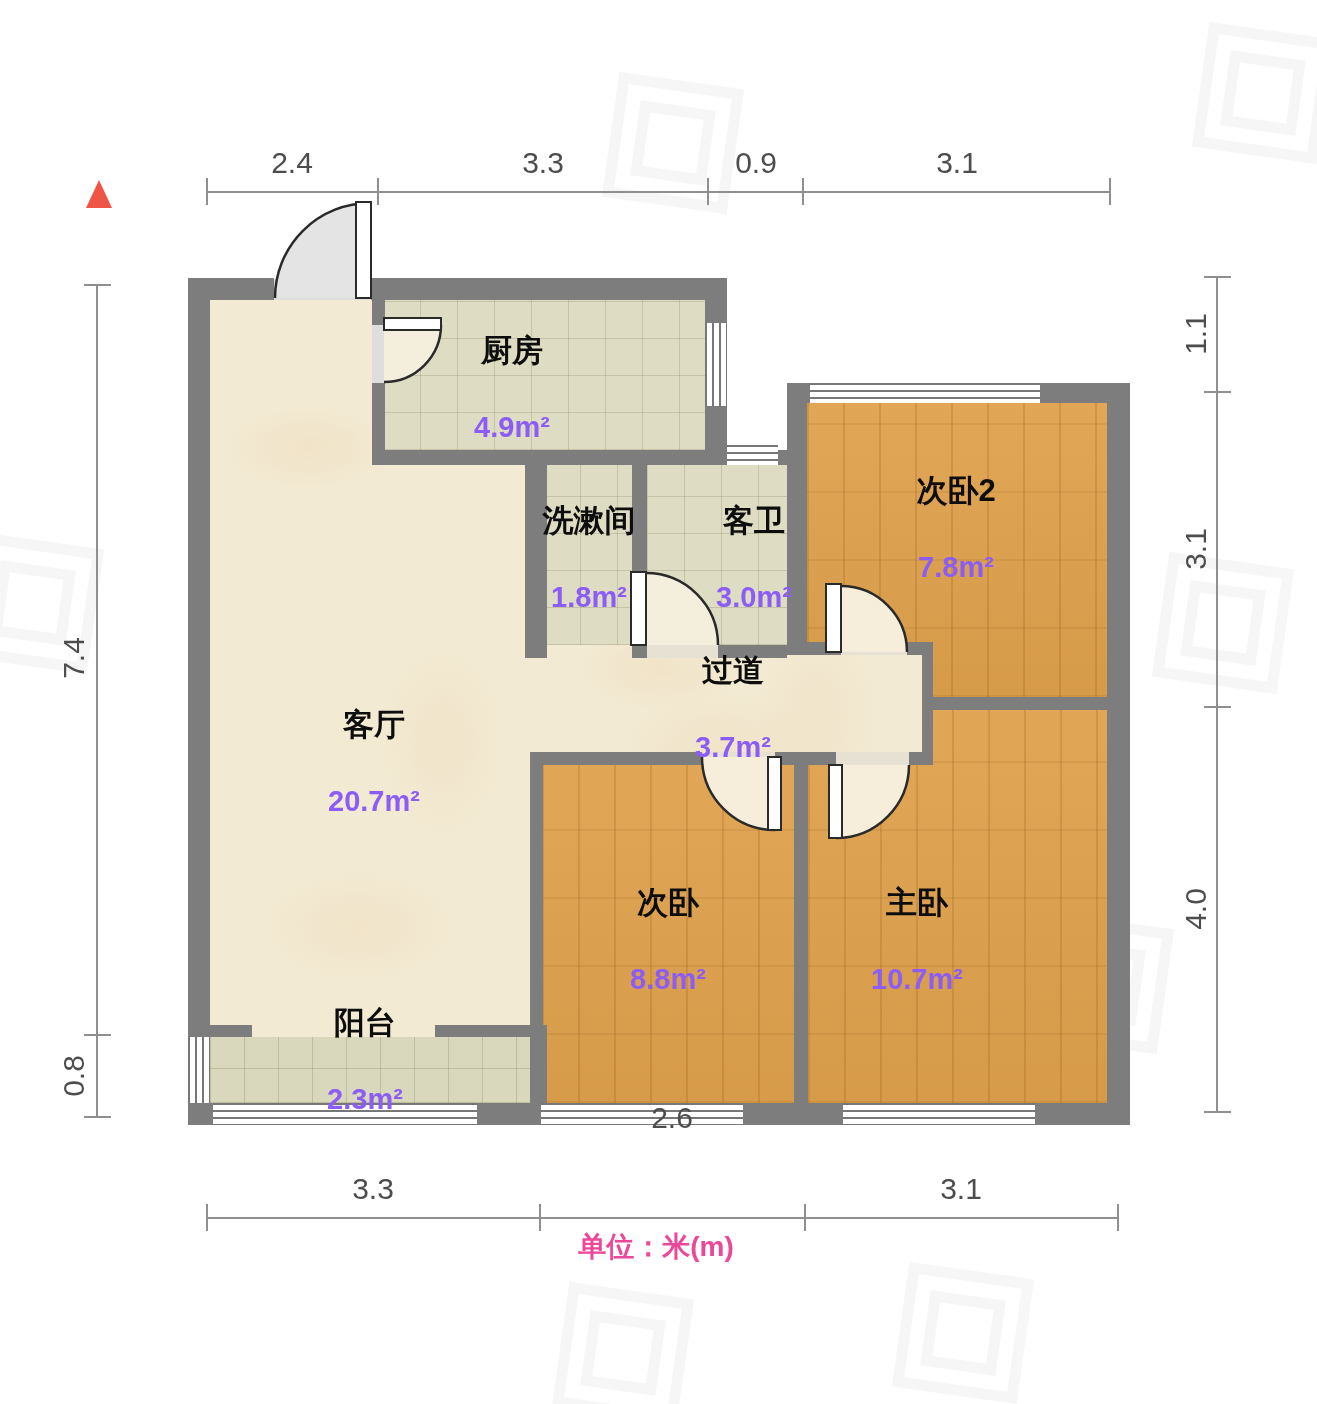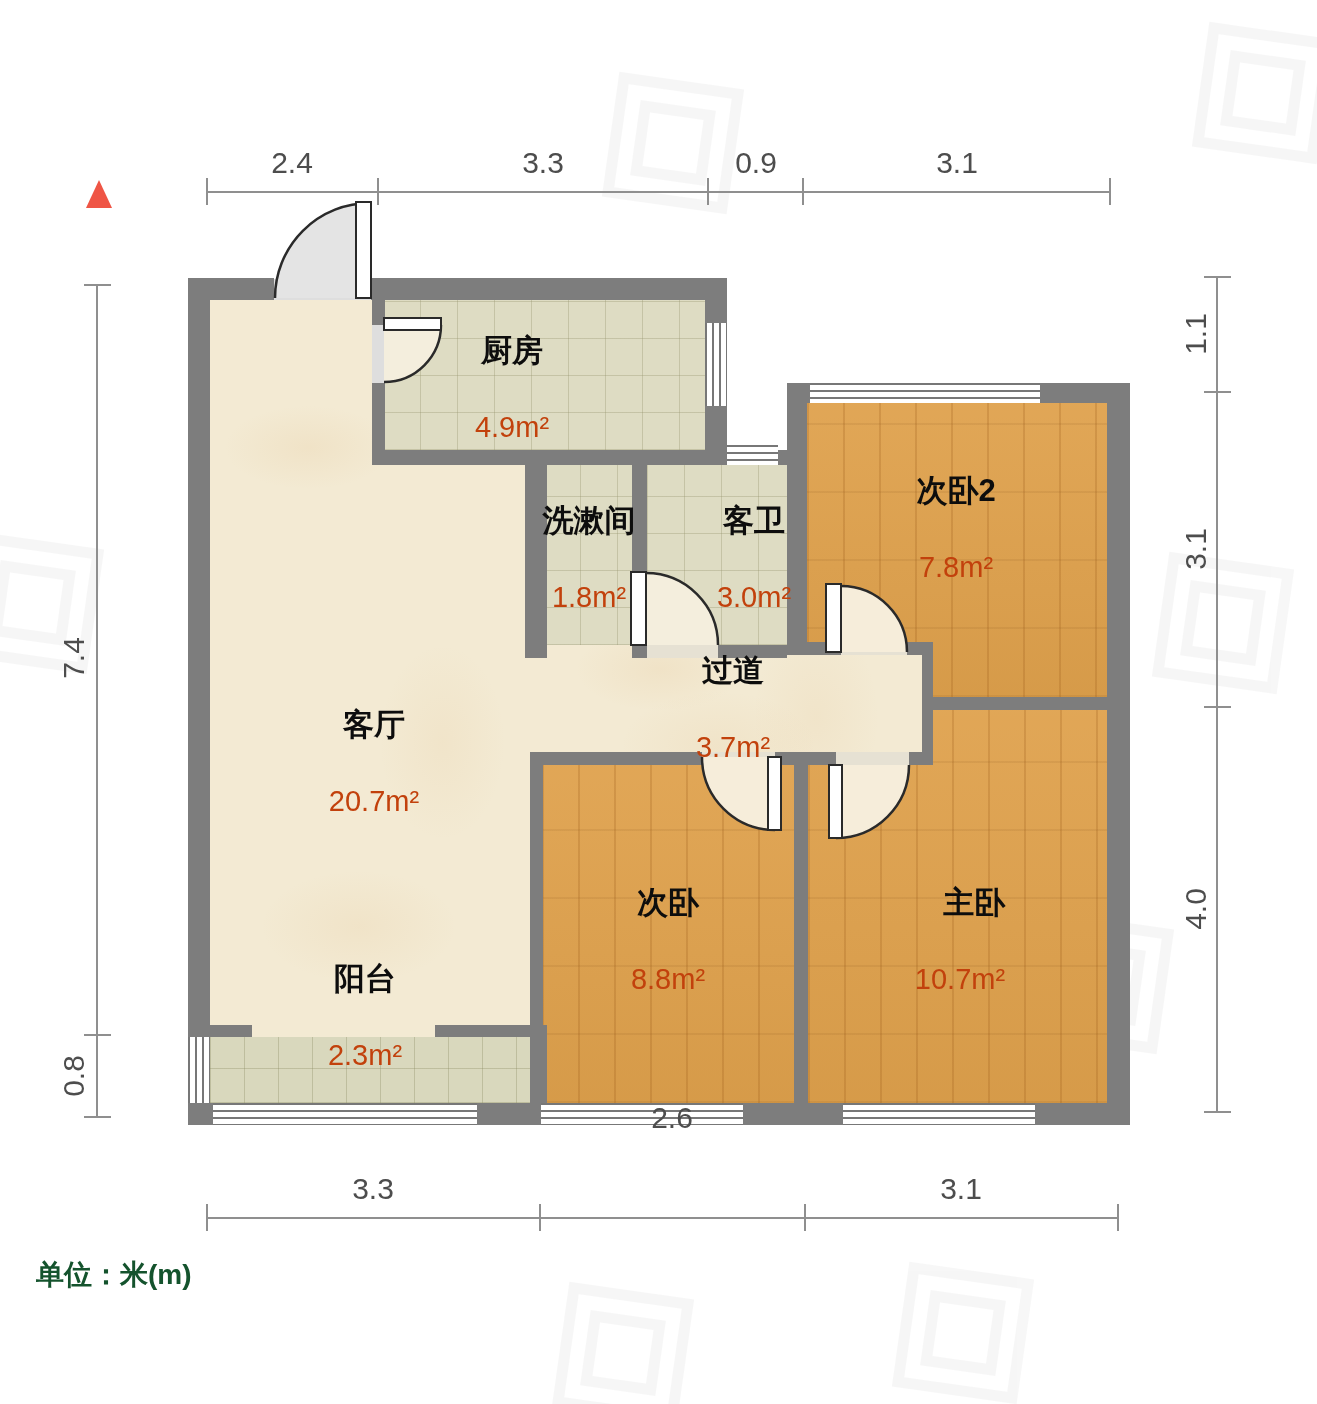--- a/index.html
+++ b/index.html
@@ -30,32 +30,32 @@
   .wall{position:absolute;background:#7d7d7d;}
   .open{position:absolute;background:#dedede;}
   .open2{position:absolute;background:#e6e1d3;}
   
   .win-h{position:absolute;background:repeating-linear-gradient(180deg,#777 0 2px,#fff 2px 7px);}
   .win-v{position:absolute;background:repeating-linear-gradient(90deg,#777 0 2px,#fff 2px 7px);}
   
   .room-label{position:absolute;transform:translate(-50%,-50%);text-align:center;
     white-space:nowrap;line-height:1.18;}
   .room-name{display:block;font-size:31px;font-weight:700;color:#0d0d0d;}
-  .room-area{display:block;font-size:29px;font-weight:400;color:#c2410c;margin-top:40px;}
+  .room-area{display:block;font-size:29px;font-weight:700;color:#8b5cf6;margin-top:40px;}
   
   .dim-line{position:absolute;background:#8f8f8f;}
   .tick{position:absolute;background:#8f8f8f;}
   .dim-label{position:absolute;transform:translate(-50%,-50%);font-size:30px;color:#4d4d4d;white-space:nowrap;}
   .dim-label-v{position:absolute;transform:translate(-50%,-50%) rotate(-90deg);font-size:30px;color:#4d4d4d;white-space:nowrap;}
   
   .north{position:absolute;left:86px;top:180px;width:0;height:0;
     border-left:13px solid transparent;border-right:13px solid transparent;
     border-bottom:28px solid #ef5545;}
   
-  .footer{position:absolute;left:36px;top:1256px;width:1240px;color:#14532d;}
+  .footer{position:absolute;left:36px;top:1228px;width:1240px;color:#ec4899;text-align:center;}
   .footer .l1{font-size:28px;font-weight:700;margin-bottom:5px;}
   .footer .l2,.footer .l3{font-size:28px;font-weight:600;margin-bottom:4px;}
   
   #doors{position:absolute;left:0;top:0;pointer-events:none;}
   
   .wm{position:absolute;width:104px;height:104px;opacity:.05;border:11px solid #666;transform:rotate(8deg);}
   .wm-in{margin:14px;width:54px;height:54px;border:11px solid #666;}
 </style>
 </head>
 <body>
@@ -203,25 +203,25 @@
     <span class="room-area">3.7m²</span>
   </div>
   <div class="room-label" style="left:374px;top:762px;">
     <span class="room-name">客厅</span>
     <span class="room-area">20.7m²</span>
   </div>
   <div class="room-label" style="left:668px;top:940px;">
     <span class="room-name">次卧</span>
     <span class="room-area">8.8m²</span>
   </div>
-  <div class="room-label" style="left:960px;top:940px;text-align:right;">
+  <div class="room-label" style="left:917px;top:940px;">
     <span class="room-name">主卧</span>
     <span class="room-area">10.7m²</span>
   </div>
-  <div class="room-label" style="left:365px;top:1016px;">
+  <div class="room-label" style="left:365px;top:1060px;">
     <span class="room-name">阳台</span>
     <span class="room-area">2.3m²</span>
   </div>
 
   <div class="north"></div>
 
   <div class="dim-line" style="left:207px;top:191px;width:903px;height:2px;"></div>
   <div class="tick" style="left:206px;top:178px;width:2px;height:27px;"></div>
   <div class="tick" style="left:377px;top:178px;width:2px;height:27px;"></div>
   <div class="tick" style="left:707px;top:178px;width:2px;height:27px;"></div>

